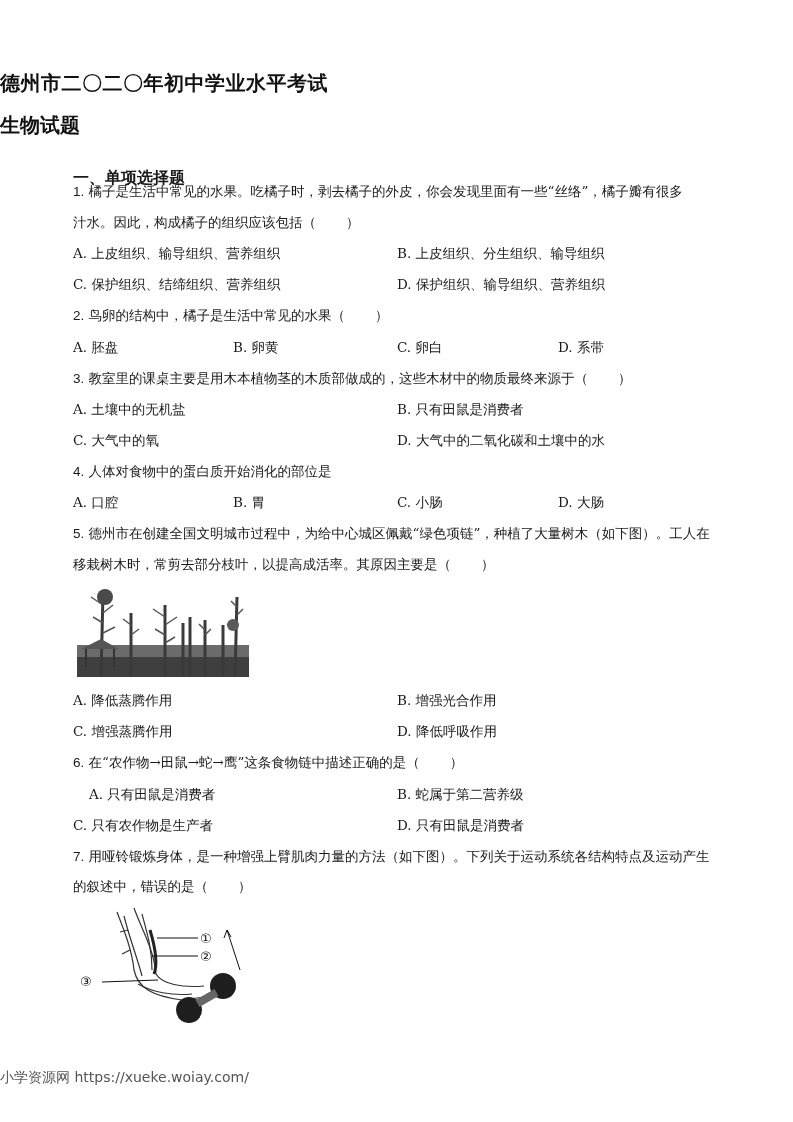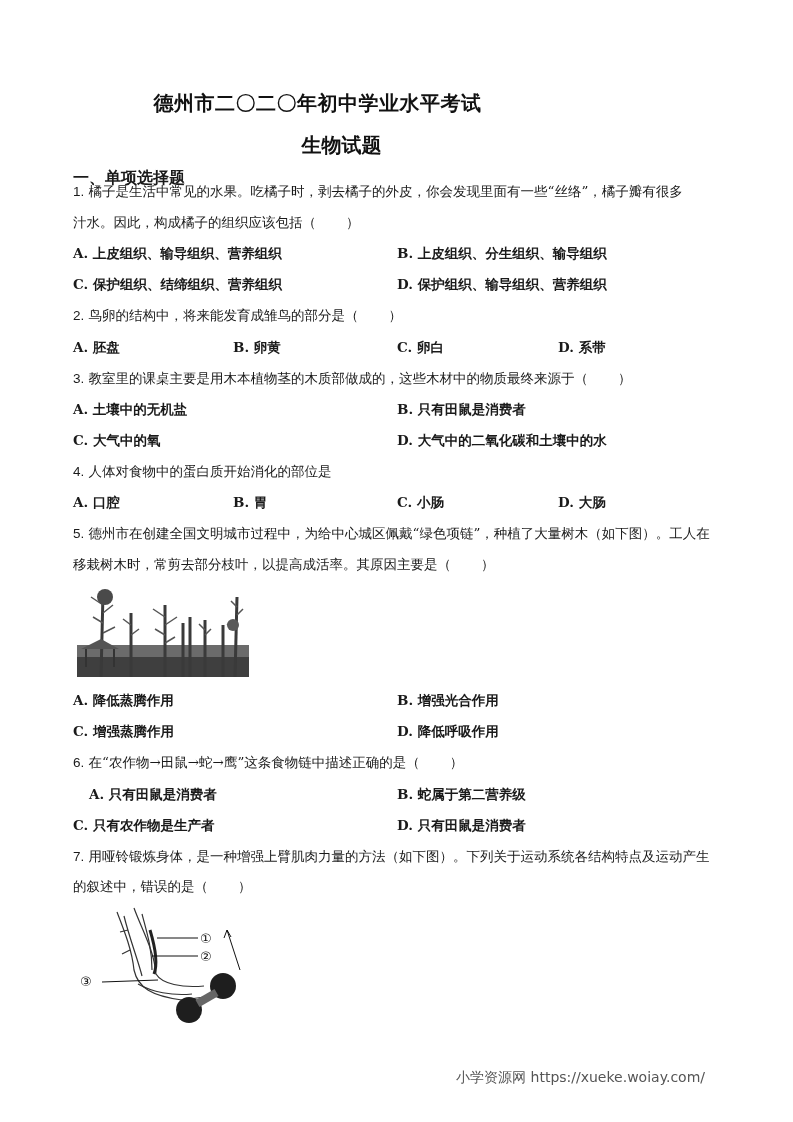--- a/index.html
+++ b/index.html
@@ -1,46 +1,46 @@
 <!DOCTYPE html>
 <html><head>
   <meta charset="utf-8">
   <style>
     html, body { margin:0; padding:0; background:#ffffff; }
     body { width:793px; height:1122px; position:relative; overflow:hidden;
       font-family:"DejaVu Serif", "Liberation Serif", serif; color:#1a1a1a; }
-    .title { position:absolute; left:0; width:635px; text-align:center; font-weight:bold;
-      font-family:"DejaVu Sans", "Liberation Sans", sans-serif; color:#111;margin-top:20px; }
+    .title { position:absolute; left:0; width:635px; font-weight:bold;
+      font-family:"DejaVu Sans", "Liberation Sans", sans-serif; color:#111; }
     .t1 { top:70px; font-size:20px; letter-spacing:0.5px; }
-    .t2 { top:112px; font-size:20px;padding-left:24px; }
+    .t2 { top:112px; font-size:20px; }
     .section { position:absolute; left:73px; top:168px; font-size:16px; font-weight:bold;
       font-family:Liberation Mono, monospace; }
     .line { position:absolute; left:73px; font-size:13.5px; white-space:nowrap; line-height:20px; }
-    .opt { position:absolute; font-size:13.5px; white-space:nowrap; line-height:20px;font-weight:bold; }
+    .opt { position:absolute; font-size:13.5px; white-space:nowrap; line-height:20px; }
     .qn { font-family:"Liberation Sans", sans-serif; }
     .paren { display:inline-block; width:30px; }
     .figure { position:absolute; overflow:hidden; }
-    .footer { position:absolute; left:0; width:705px; top:1069px; text-align:right; font-size:14px;
+    .footer { position:absolute; left:0; width:705px; top:1069px; text-align:left; font-size:14px;
       color:#555; font-family:"DejaVu Sans", "Liberation Sans", sans-serif; }
   </style>
 </head>
 <body>
 
 <div class="title t1">德州市二〇二〇年初中学业水平考试</div>
 <div class="title t2">生物试题</div>
 <div class="section">一、单项选择题</div>
 
 <div class="line" style="top:181px"><span class="qn">1.</span> <span>橘子是生活中常见的水果。吃橘子时，剥去橘子的外皮，你会发现里面有一些“丝络”，橘子瓣有很多</span></div>
 <div class="line" style="top:212px"><span>汁水。因此，构成橘子的组织应该包括（</span><span class="paren"></span><span>）</span></div>
 <div class="opt" style="left:73px;top:243px">A. 上皮组织、输导组织、营养组织</div>
 <div class="opt" style="left:397px;top:243px">B. 上皮组织、分生组织、输导组织</div>
 <div class="opt" style="left:73px;top:274px">C. 保护组织、结缔组织、营养组织</div>
 <div class="opt" style="left:397px;top:274px">D. 保护组织、输导组织、营养组织</div>
 
-<div class="line" style="top:305px"><span class="qn">2.</span> <span>鸟卵的结构中，将来能发育成雏鸟的部分是（</span><span class="paren"></span><span>）</span></div>
+<div class="line" style="top:305px"><span class="qn">2.</span> <span>鸟卵的结构中，橘子是生活中常见的水果（</span><span class="paren"></span><span>）</span></div>
 <div class="opt" style="left:73px;top:337px">A.  胚盘</div>
 <div class="opt" style="left:233px;top:337px">B.  卵黄</div>
 <div class="opt" style="left:397px;top:337px">C.  卵白</div>
 <div class="opt" style="left:558px;top:337px">D.  系带</div>
 
 <div class="line" style="top:368px"><span class="qn">3.</span> <span>教室里的课桌主要是用木本植物茎的木质部做成的，这些木材中的物质最终来源于（</span><span class="paren"></span><span>）</span></div>
 <div class="opt" style="left:73px;top:399px">A.  土壤中的无机盐</div>
 <div class="opt" style="left:397px;top:399px">B.  只有田鼠是消费者</div>
 <div class="opt" style="left:73px;top:430px">C.  大气中的氧</div>
 <div class="opt" style="left:397px;top:430px">D.  大气中的二氧化碳和土壤中的水</div>

